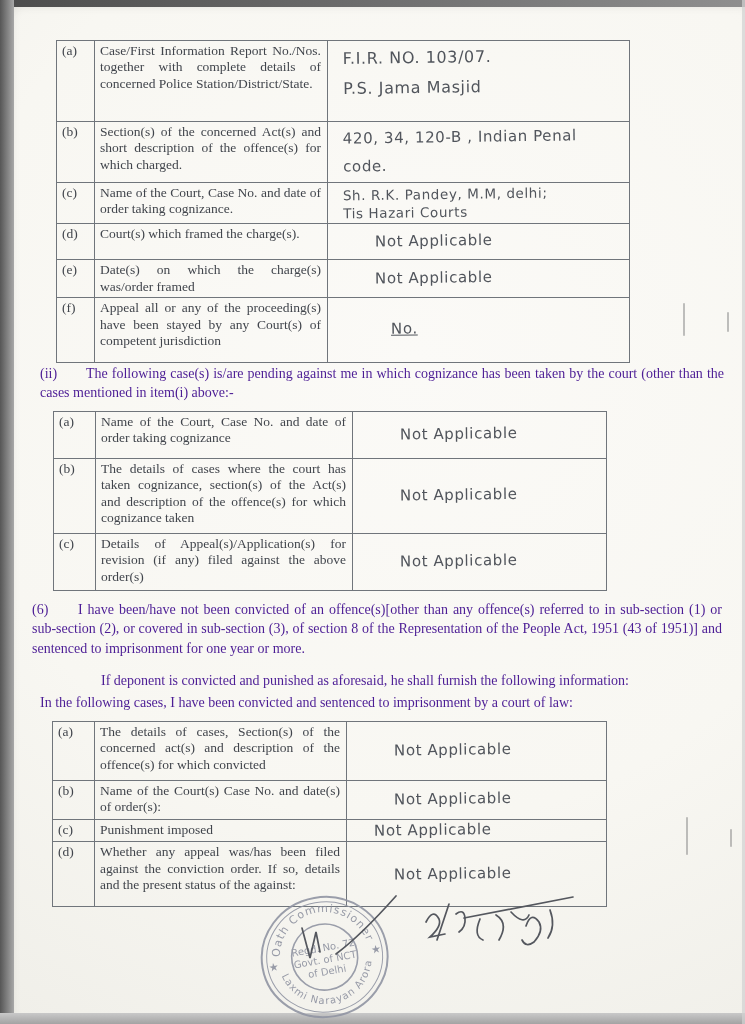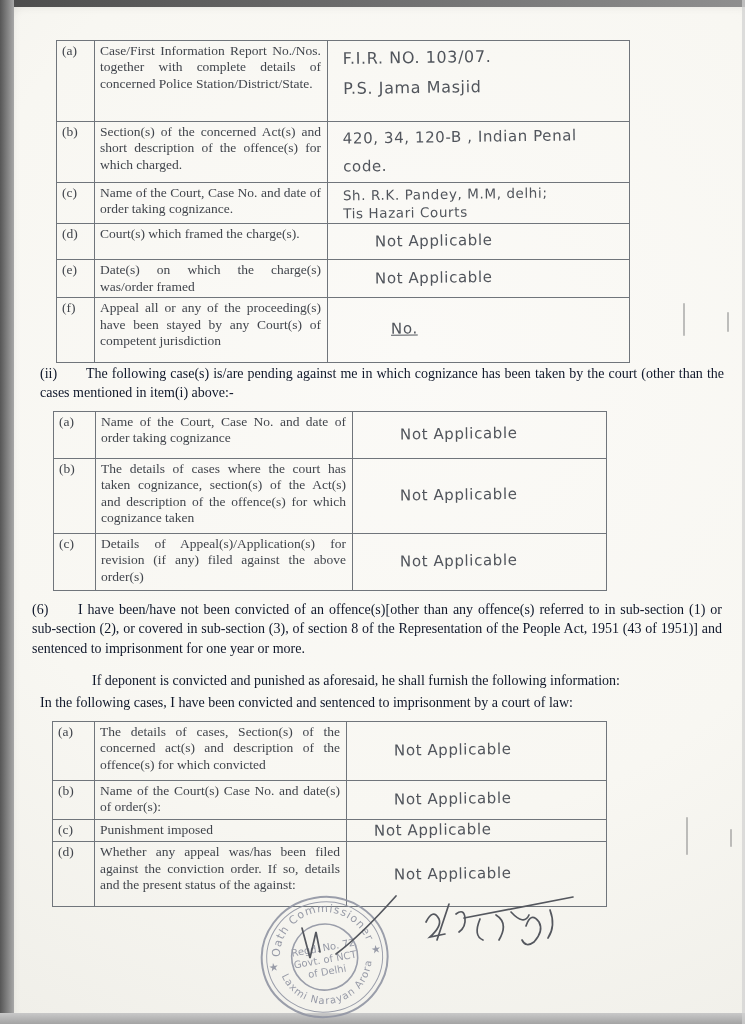--- a/index.html
+++ b/index.html
@@ -51,21 +51,21 @@
     white-space:pre-line;
     transform:rotate(-0.8deg);
   }
   .pad-sm{padding-left:10px;}
   .pad-md{padding-left:22px;}
   .pad-lg{padding-left:42px;}
   .pad-xl{padding-left:58px;text-decoration:underline;}
 
   p.para{
     position:absolute; margin:0;
-    color:#0f172a; font-size:14px; line-height:1.38;
+    color:#4c1d95; font-size:14px; line-height:1.38;
     text-align:justify;
   }
   .pnum{display:inline-block;min-width:46px;}
 
   .stampwrap{position:absolute;left:247px;top:893px;width:156px;height:132px;
     transform:rotate(-10deg);opacity:.9;}
   .sigwrap{position:absolute;left:268px;top:884px;width:316px;height:96px;}
 </style>
 </head>
 <body>
@@ -134,21 +134,21 @@
     <td class="key" style="height:52px">(c)</td>
     <td class="label">Details of Appeal(s)/Application(s) for revision (if any) filed against the above order(s)</td>
     <td class="value mid"><span class="hand pad-lg">Not Applicable</span></td>
   </tr>
 </tbody>
   </table>
 
 <p class="para" style="left:32px;top:600px;width:690px;">
   <span class="pnum">(6)</span><span>I have been/have not been convicted of an offence(s)[other than any offence(s) referred to in sub-section (1) or sub-section (2), or covered in sub-section (3), of section 8 of the Representation of the People Act, 1951 (43 of 1951)] and sentenced to imprisonment for one year or more.</span>
 </p>
-<p class="para" style="left:26px;top:671px;width:690px;text-indent:66px;">If deponent is convicted and punished as aforesaid, he shall furnish the following information:</p>
+<p class="para" style="left:35px;top:671px;width:690px;text-indent:66px;">If deponent is convicted and punished as aforesaid, he shall furnish the following information:</p>
 <p class="para" style="left:40px;top:693px;width:690px;">In the following cases, I have been convicted and sentenced to imprisonment by a court of law:</p>
 
 <table class="doc t3" style="left:52px;top:721px;">
   <tbody>
       <tr>
     <td class="key" style="height:54px">(a)</td>
     <td class="label" style="width:240px">The details of cases, Section(s) of the concerned act(s) and description of the offence(s) for which convicted</td>
     <td class="value mid" style="width:248px"><span class="hand pad-lg">Not Applicable</span></td>
   </tr>
   <tr>

